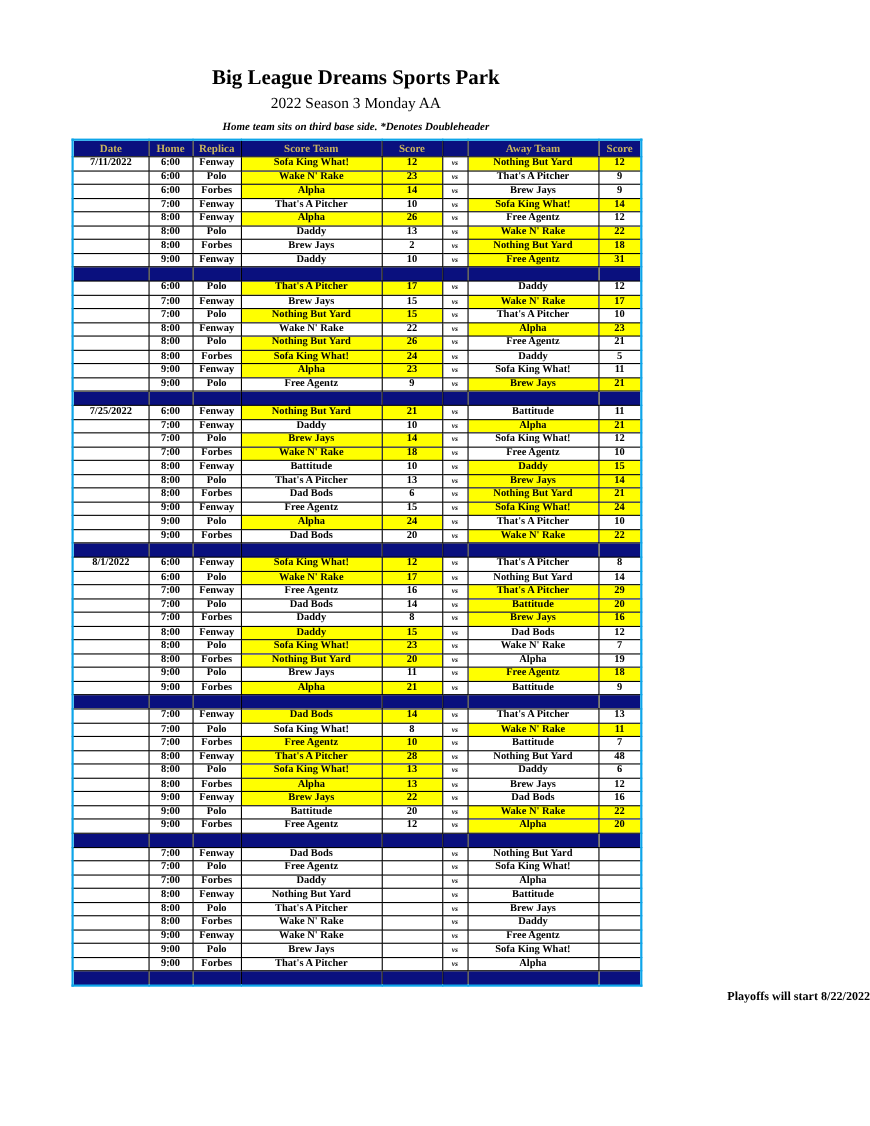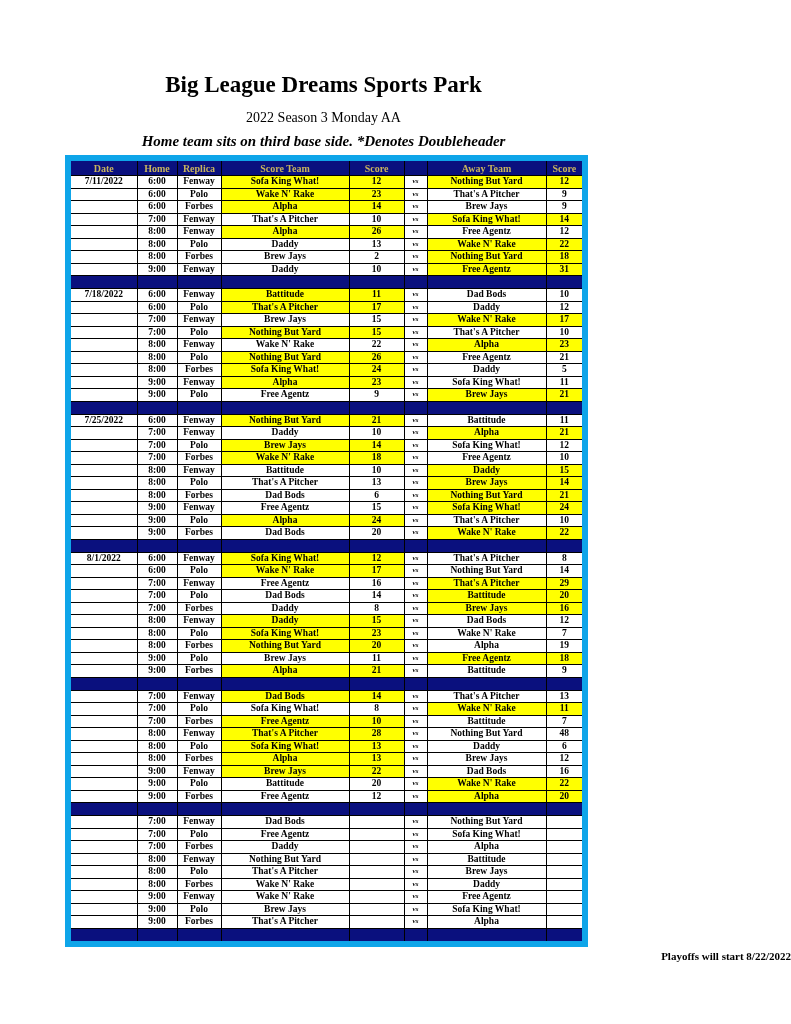--- a/index.html
+++ b/index.html
@@ -1,27 +1,27 @@
 <!DOCTYPE html>
 <html><head>
 <meta charset="utf-8">
 <style>
   html,body { margin:0; padding:0; background:#ffffff; }
   .page {
     position:relative; width:791px; height:1024px; background:#ffffff;
     font-family:"Liberation Serif", serif; color:#000; overflow:hidden;
   }
   .header-block { width:517px; margin-left:65px; padding-top:60px; text-align:center; }
-  .title    { font-size:23px; font-weight:bold; margin:12px; }
+  .title    { font-size:19px; font-weight:bold; margin:0; }
   .subtitle { font-size:14px; font-weight:normal; margin:5px 0 0 0; }
-  .note     { font-size:15px; font-weight:bold; font-style:italic; margin-top:7px; }
+  .note     { font-size:10px; font-weight:bold; font-style:italic; margin-top:7px; }
 
   table.schedule {
     border-collapse:collapse; table-layout:fixed; width:517px;
-    margin:5px 0 0 65px; border:6px solid #0ea5e9;
+    margin:5px 0 0 65px; border:2px solid #0ea5e9;
   }
   table.schedule th, table.schedule td {
     border:1px solid #000; padding:0; text-align:center; vertical-align:middle;
     overflow:hidden; white-space:nowrap;
   }
   thead th {
     background:#0A107E; color:#C8B45E; font-size:10px; font-weight:bold; height:14px;
   }
   tbody td { font-size:9.5px; font-weight:bold; height:11.5px; line-height:11.5px; }
   td.win { background:#FFFF00; }
@@ -147,30 +147,20 @@
           <td></td>
           <td></td>
           <td></td>
           <td></td>
           <td></td>
           <td></td>
           <td></td>
           <td></td>
         </tr>
         <tr>
-          <td>7/18/2022</td>
-          <td>6:00</td>
-          <td>Fenway</td>
-          <td class="win">Battitude</td>
-          <td class="win">11</td>
-          <td class="vs">vs</td>
-          <td>Dad Bods</td>
-          <td>10</td>
-        </tr>
-        <tr>
           <td></td>
           <td>6:00</td>
           <td>Polo</td>
           <td class="win">That's A Pitcher</td>
           <td class="win">17</td>
           <td class="vs">vs</td>
           <td>Daddy</td>
           <td>12</td>
         </tr>
         <tr>

